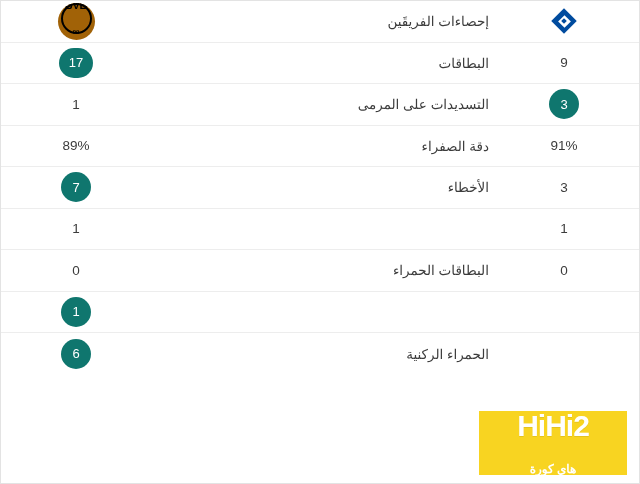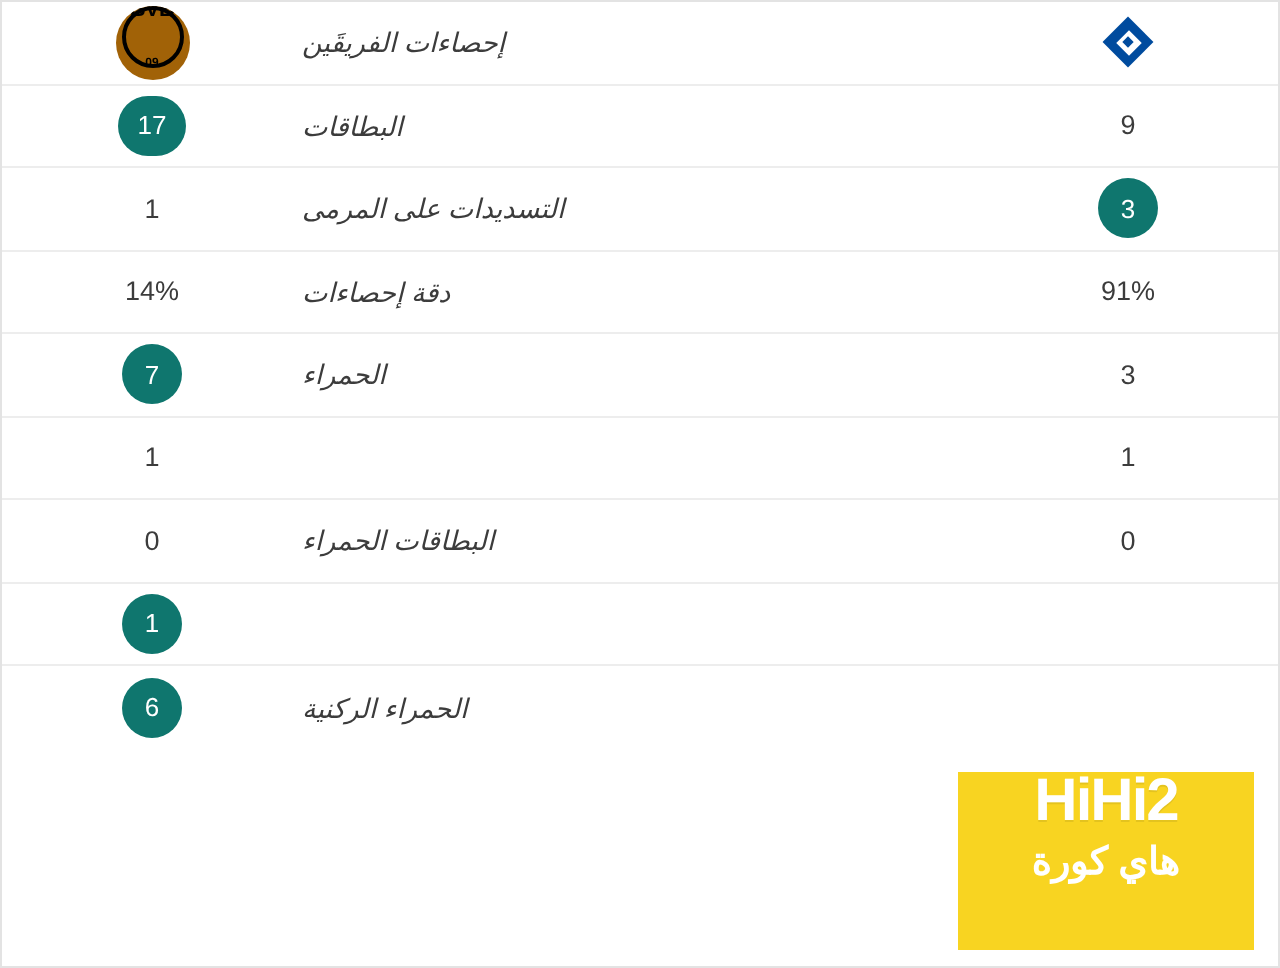--- a/index.html
+++ b/index.html
@@ -51,22 +51,21 @@
     justify-content: center;
   }
   .col-label {
     position: absolute;
     left: 150px;
     top: 0;
     width: 338px;
     height: 100%;
     display: flex;
     align-items: center;
-    justify-content: flex-end;
-    font-style: italic;
+    justify-content: flex-start;
   }
   .col-away {
     position: absolute;
     left: 488px;
     top: 0;
     width: 150px;
     height: 100%;
     display: flex;
     align-items: center;
     justify-content: center;
@@ -168,40 +167,40 @@
     height: 4px;
     background: #004b9e;
     transform: rotate(45deg);
   }
   
   .watermark {
     position: absolute;
     right: 12px;
     bottom: 8px;
     width: 148px;
-    height: 89px;
+    height: 64px;
     background: #f8d421;
     display: flex;
     flex-direction: column;
     align-items: center;
-    justify-content: flex-start;
+    justify-content: space-between;
     box-sizing: border-box;
   }
   .watermark .wm-main {
     font-size: 30px;
     font-weight: bold;
     color: #ffffff;
     line-height: 1;
     letter-spacing: -1px;
     font-family: "Liberation Sans", sans-serif;
     text-shadow: 0 1px 0 rgba(0,0,0,0.08);
   }
   .watermark .wm-sub {
     margin-top: 6px;
-    font-size: 19px;
+    font-size: 12px;
     font-weight: bold;
     color: #ffffff;
     line-height: 1;
     font-family: "Liberation Sans", sans-serif;
   }
 </style>
 </head>
 <body>
 
 <div class="page">
@@ -249,36 +248,36 @@
       </div>
       <div class="col-away">
         <span class="value pill">3</span>
       </div>
     </div>
 
 
 
     <div class="row">
       <div class="col-home">
-        <span class="value">14%</span>
-      </div>
-      <div class="col-label">
-        <span class="label-text">دقة إحصاءات</span>
+        <span class="value">89%</span>
+      </div>
+      <div class="col-label">
+        <span class="label-text">دقة الصفراء</span>
       </div>
       <div class="col-away">
         <span class="value">91%</span>
       </div>
     </div>
 
     <div class="row">
       <div class="col-home">
         <span class="value pill">7</span>
       </div>
       <div class="col-label">
-        <span class="label-text">الحمراء</span>
+        <span class="label-text">الأخطاء</span>
       </div>
       <div class="col-away">
         <span class="value">3</span>
       </div>
     </div>
 
     <div class="row">
       <div class="col-home">
         <span class="value">1</span>
       </div>

